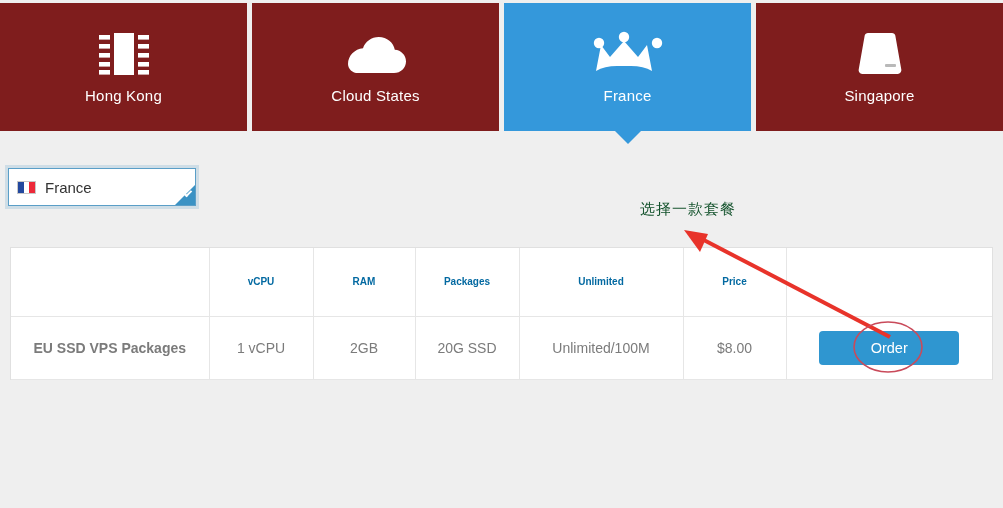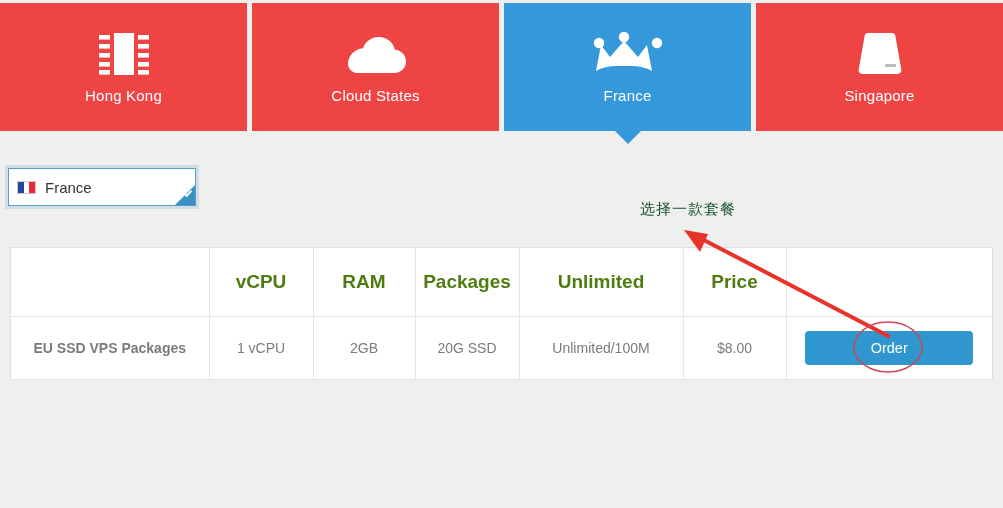--- a/index.html
+++ b/index.html
@@ -24,21 +24,21 @@
     position: absolute;
     left: 0; top: 3px;
     width: 1003px;
     height: 128px;
     display: flex;
     gap: 5px;
   }
   .tile {
     position: relative;
     flex: 1 1 0;
-    background: #ef4444;
+    background: #7f1d1d;
     color: #ffffff;
     display: flex;
     flex-direction: column;
     align-items: center;
     justify-content: flex-start;
     padding-top: 22px;
     cursor: pointer;
   }
   .tile.selected { background: #3498db; }
   .tile .tile-icon {
@@ -146,37 +146,37 @@
   }
   table.pkg th, table.pkg td {
     border-right: 1px solid #e6e6e6;
     border-bottom: 1px solid #e6e6e6;
     text-align: center;
     vertical-align: middle;
   }
   table.pkg th:last-child, table.pkg td:last-child { border-right: none; }
   table.pkg th {
     height: 68px;
-    font-size: 19px;
+    font-size: 10px;
     font-weight: bold;
-    color: #4d7c0f;
+    color: #0369a1;
   }
   table.pkg td {
     height: 63px;
     font-size: 14px;
     color: #7b7b7b;
   }
   td.pkg-name {
     font-size: 14.5px;
     font-weight: bold;
     color: #222222;
   }
   .order-btn {
     display: block;
-    width: 168px;
+    width: 140px;
     margin: 0 auto;
     padding: 9px 0;
     background: #2f96d0;
     color: #ffffff;
     font-size: 14.5px;
     border: none;
     border-radius: 4px;
     cursor: pointer;
     font-family: "Liberation Sans", sans-serif;
   }

